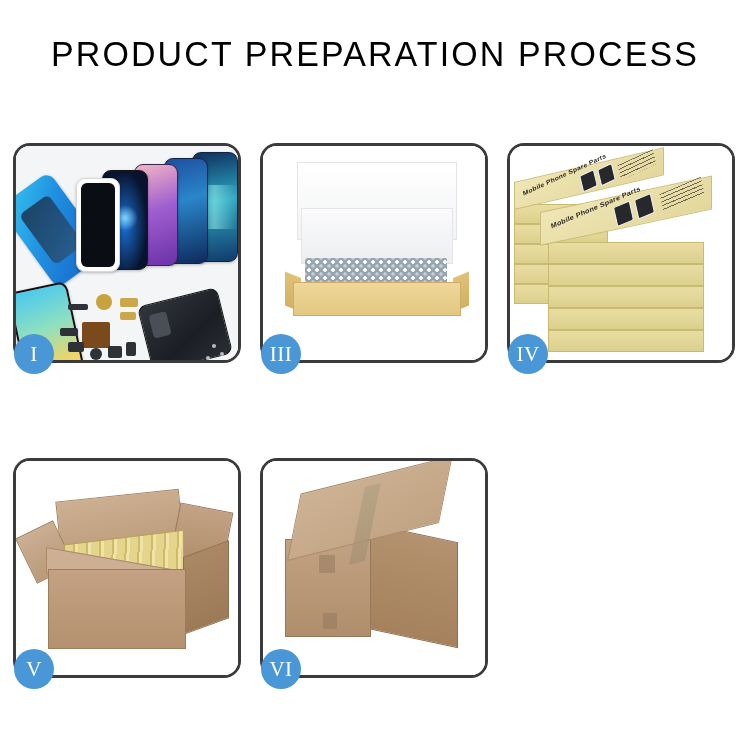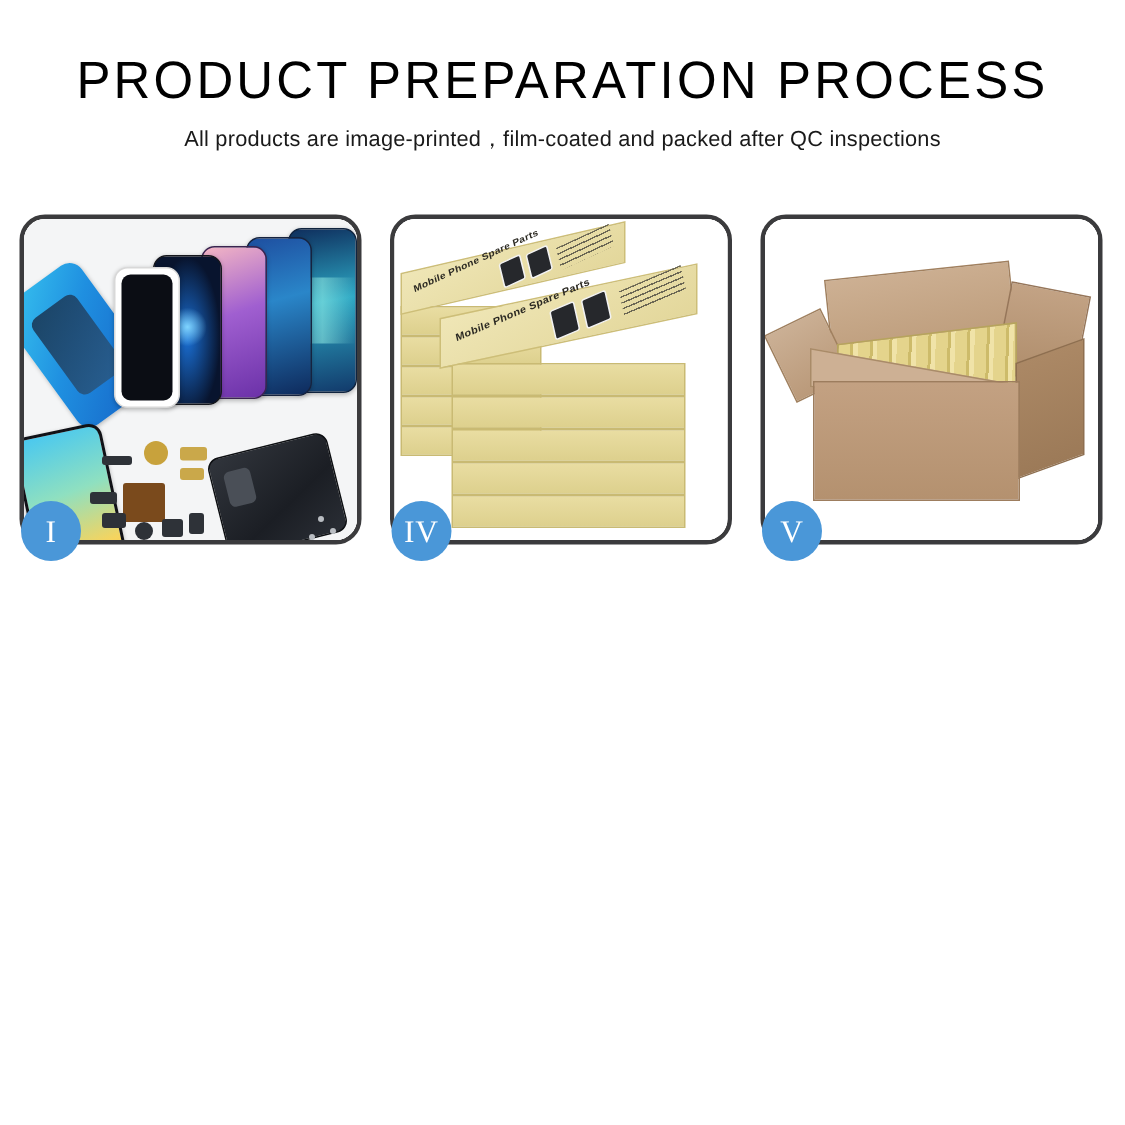--- a/index.html
+++ b/index.html
@@ -308,21 +308,20 @@
     position:absolute; background: rgba(140,115,88,.45); border-radius:1px;
   }
 </style>
 </head>
 <body>
 
 <div class="page">
 
   <div class="header">
     <div class="title">PRODUCT PREPARATION PROCESS</div>
-    <div class="subtitle">All products are image-printed，film-coated and packed after QC inspections</div>
   </div>
 
   <div class="grid">
 
     <div class="panel">
       <div class="panel-clip">
         <div class="p1-bg"></div>
 
         <div class="phone-screen ps-a"></div>
         <div class="phone-screen ps-f"></div>
@@ -345,20 +344,34 @@
         <div class="part" style="left:92px;top:200px;width:14px;height:12px;"></div>
         <div class="part" style="left:110px;top:196px;width:10px;height:14px;"></div>
         <div class="screw" style="left:196px;top:198px;"></div>
         <div class="screw" style="left:204px;top:206px;"></div>
         <div class="screw" style="left:190px;top:210px;"></div>
       </div>
       <div class="badge">I</div>
     </div>
 
 
+    <div class="panel">
+      <div class="panel-clip">
+        <div class="p3-bg"></div>
+        <div class="lid-flapL"></div>
+        <div class="lid-flapR"></div>
+        <div class="lid-back"></div>
+        <div class="foam"></div>
+        <div class="box3-sideL"></div>
+        <div class="box3-sideR"></div>
+        <div class="box3-inner-bubbles"></div>
+        <div class="box3-front"></div>
+      </div>
+      <div class="badge">III</div>
+    </div>
 
     <div class="panel">
       <div class="panel-clip">
         <div class="p4-bg"></div>
 
         <div class="stack-box" style="left:4px;top:58px;width:92px;height:18px;"></div>
         <div class="stack-box" style="left:4px;top:78px;width:92px;height:18px;"></div>
         <div class="stack-box" style="left:4px;top:98px;width:92px;height:18px;"></div>
         <div class="stack-box" style="left:4px;top:118px;width:92px;height:18px;"></div>
         <div class="stack-box" style="left:4px;top:138px;width:92px;height:18px;"></div>
@@ -393,15 +406,27 @@
         <div class="c5-flapRight"></div>
         <div class="c5-flapLeft"></div>
         <div class="c5-contents"></div>
         <div class="c5-rimL"></div>
         <div class="c5-right"></div>
         <div class="c5-front"></div>
       </div>
       <div class="badge">V</div>
     </div>
 
+    <div class="panel">
+      <div class="panel-clip">
+        <div class="p6-bg"></div>
+        <div class="c6-right2"></div>
+        <div class="c6-left"></div>
+        <div class="c6-top"></div>
+        <div class="c6-tape"></div>
+        <div class="c6-tab" style="left:56px;top:94px;width:16px;height:18px;"></div>
+        <div class="c6-tab" style="left:60px;top:152px;width:14px;height:16px;"></div>
+      </div>
+      <div class="badge">VI</div>
+    </div>
 
   </div>
 </div>
 
 </body></html>

